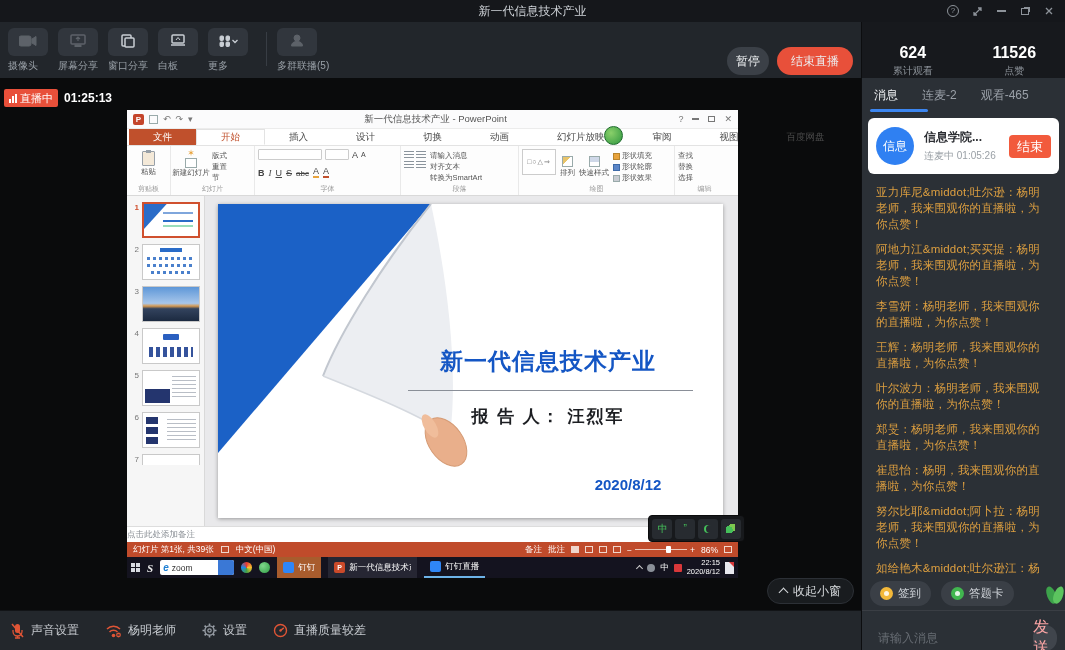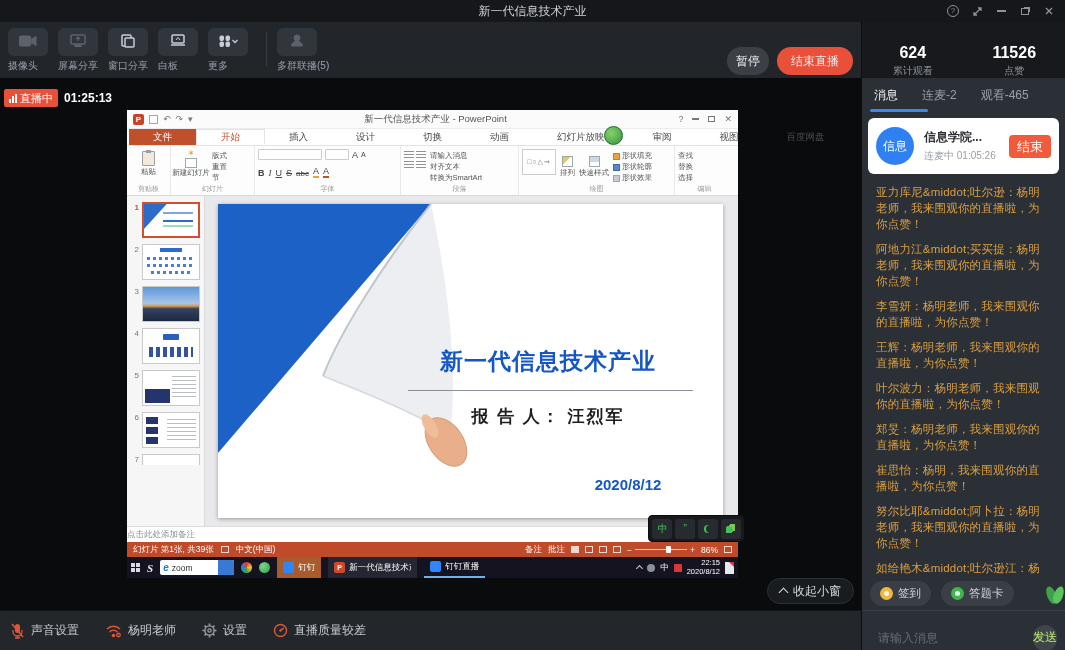--- a/index.html
+++ b/index.html
@@ -178,21 +178,21 @@
 .dot{width:13px;height:13px;border-radius:50%;position:relative}
 .dot:after{content:"";position:absolute;left:4px;top:4px;width:5px;height:5px;border-radius:50%;background:rgba(255,255,255,.85)}
 .dot.y{background:#f3b83a}.dot.g{background:#41b64f}
 .plant{position:absolute;right:2px;top:552px;width:16px;height:40px}
 .plant:before,.plant:after{content:"";position:absolute;bottom:10px;width:9px;height:18px;border-radius:50% 50% 45% 45%}
 .plant:before{left:0;background:#3da24b;transform:rotate(-22deg)}
 .plant:after{right:0;background:#5cc45f;transform:rotate(20deg)}
 .input-row{height:40px;border-top:1px solid #3a3e44;display:flex;align-items:center;padding:14px 8px 0 16px;flex:0 0 40px}
 .msg-input{flex:1;background:transparent;border:none;outline:none;color:#c9cdd2;font-size:12px;font-family:inherit}
 .msg-input::placeholder{color:#676c73}
-.send{width:46px;height:26px;background:#40454c;border-radius:13px;color:#bef264;font-size:12px;display:flex;align-items:center;justify-content:center}
+.send{width:46px;height:26px;background:#40454c;border-radius:13px;color:#fca5a5;font-size:16px;display:flex;align-items:center;justify-content:center}
 .nowrap{white-space:nowrap}
 </style>
 </head>
 <body>
 
 <div class="app">
 
   <div class="titlebar">
     <div class="win-title">新一代信息技术产业</div>
     <div class="win-controls">

